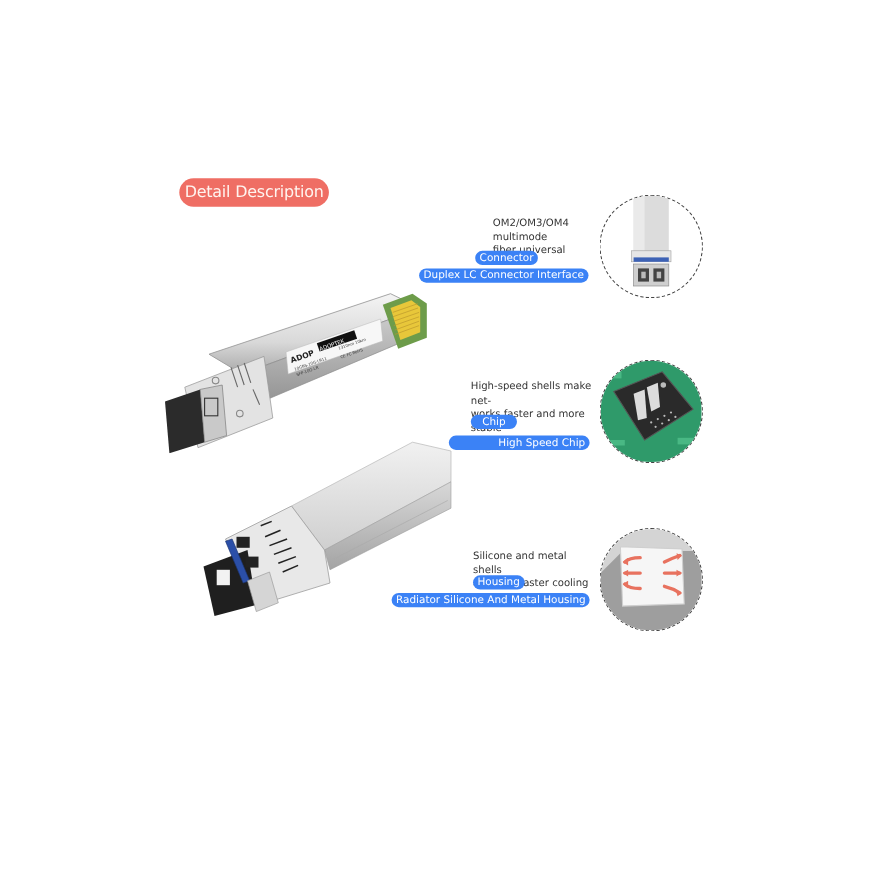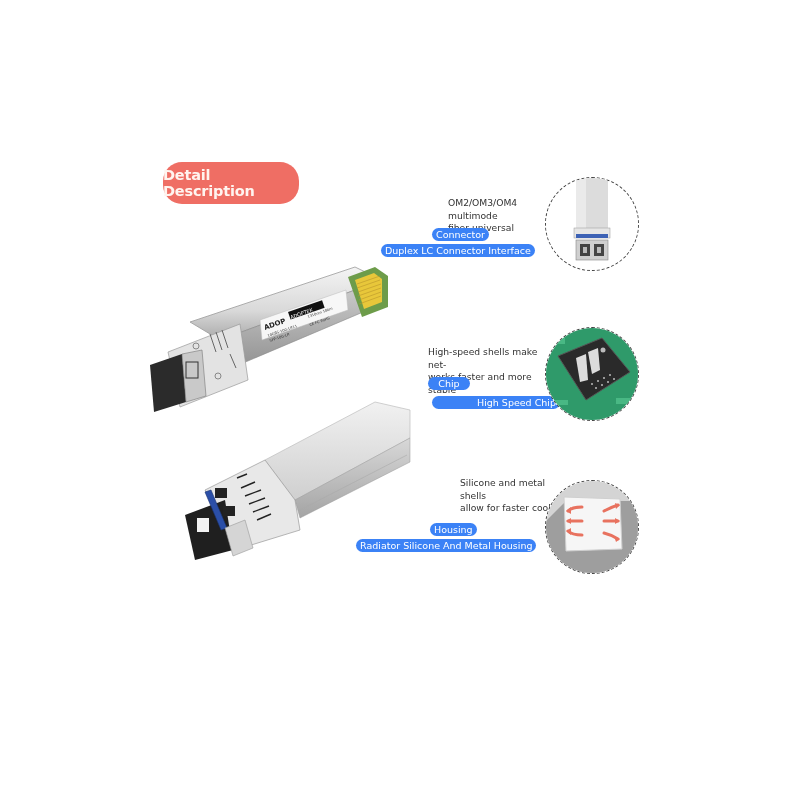--- a/index.html
+++ b/index.html
@@ -1,20 +1,20 @@
 <!DOCTYPE html>
 <html><head>
 <meta charset="utf-8">
 <style>
   html, body { margin:0; padding:0; background:#ffffff; }
   body { width:800px; height:800px; position:relative; overflow:hidden; font-family:"DejaVu Sans", sans-serif; }
   .abs { position:absolute; }
   .hero-pill {
-    left:163px; top:162px; width:136px; height:42px; border-radius:19px;
-    background:#ef6e64; color:#fff4ef; font-weight:bold; font-size:14.5px;
+    left:163px; top:162px; width:136px; height:26px; border-radius:19px;
+    background:#ef6e64; color:#fff4ef; font-weight:normal; font-size:14.5px;
     display:flex; align-items:center; justify-content:center; letter-spacing:-0.2px;
     font-family:"DejaVu Sans", sans-serif;
   }
   .desc { font-size:9.2px; color:#333; line-height:12.5px; font-family:"DejaVu Sans", sans-serif; }
   .tag {
     background:#3b82f6; color:#fff; font-size:9.5px; border-radius:7px;
     height:13px; line-height:13px; padding:0 4px; white-space:nowrap; text-align:center;
     font-family:"DejaVu Sans", sans-serif;
   }
   .circle {
@@ -138,21 +138,21 @@
     <rect x="37" y="69" width="4" height="6" fill="#bbb"></rect>
     <rect x="51" y="69" width="4" height="6" fill="#bbb"></rect>
   </svg>
 </div>
 
 <div class="abs desc" style="left:428px;top:346px;width:120px;">
   <div>High-speed shells make net-</div>
   <div>works faster and more stable</div>
 </div>
 <div class="abs tag" style="left:428px;top:377px;width:34px;">Chip</div>
-<div class="abs tag" style="left:432px;top:396px;padding-left:45px;">High Speed Chip</div>
+<div class="abs tag" style="left:408px;top:396px;padding-left:45px;">High Speed Chip</div>
 <div class="abs circle" style="left:545px;top:327px;">
   <svg width="92" height="92" viewBox="0 0 92 92">
     <rect width="92" height="92" fill="#2f9a6a"></rect>
     <g fill="#49b884">
         <rect x="5" y="10" width="14" height="6"></rect>
         <rect x="70" y="70" width="18" height="6"></rect>
         <rect x="6" y="72" width="16" height="5"></rect>
       </g>
     <polygon points="12,28 56,10 84,44 40,72" fill="#2a2a2a" stroke="#555" stroke-width="1"></polygon>
     <polygon points="30,30 40,26 42,52 34,54" fill="#dcdcdc"></polygon>
@@ -164,21 +164,21 @@
         <circle cx="58" cy="50" r="1"></circle>
         <circle cx="64" cy="47" r="1"></circle>
       <circle cx="50" cy="60" r="1"></circle>
         <circle cx="56" cy="57" r="1"></circle>
         <circle cx="62" cy="54" r="1"></circle>
         <circle cx="68" cy="51" r="1"></circle>
     </g>
   </svg>
 </div>
 
-<div class="abs desc" style="left:430px;top:477px;width:110px;margin-left:30px;">
+<div class="abs desc" style="left:430px;top:500px;width:110px;">
   <div>Silicone and metal shells</div>
   <div>allow for faster cooling</div>
 </div>
 <div class="abs tag" style="left:430px;top:523px;">Housing</div>
 <div class="abs tag" style="left:356px;top:539px;">Radiator Silicone And Metal Housing</div>
 <div class="abs circle" style="left:545px;top:480px;">
   <svg width="92" height="92" viewBox="0 0 92 92">
     <rect width="92" height="92" fill="#d4d4d4"></rect>
     <polygon points="0,40 20,20 92,20 92,92 0,92" fill="#9e9e9e"></polygon>
     <polygon points="18,16 74,18 76,68 20,70" fill="#f6f6f6" stroke="#cfcfcf" stroke-width="1"></polygon>

